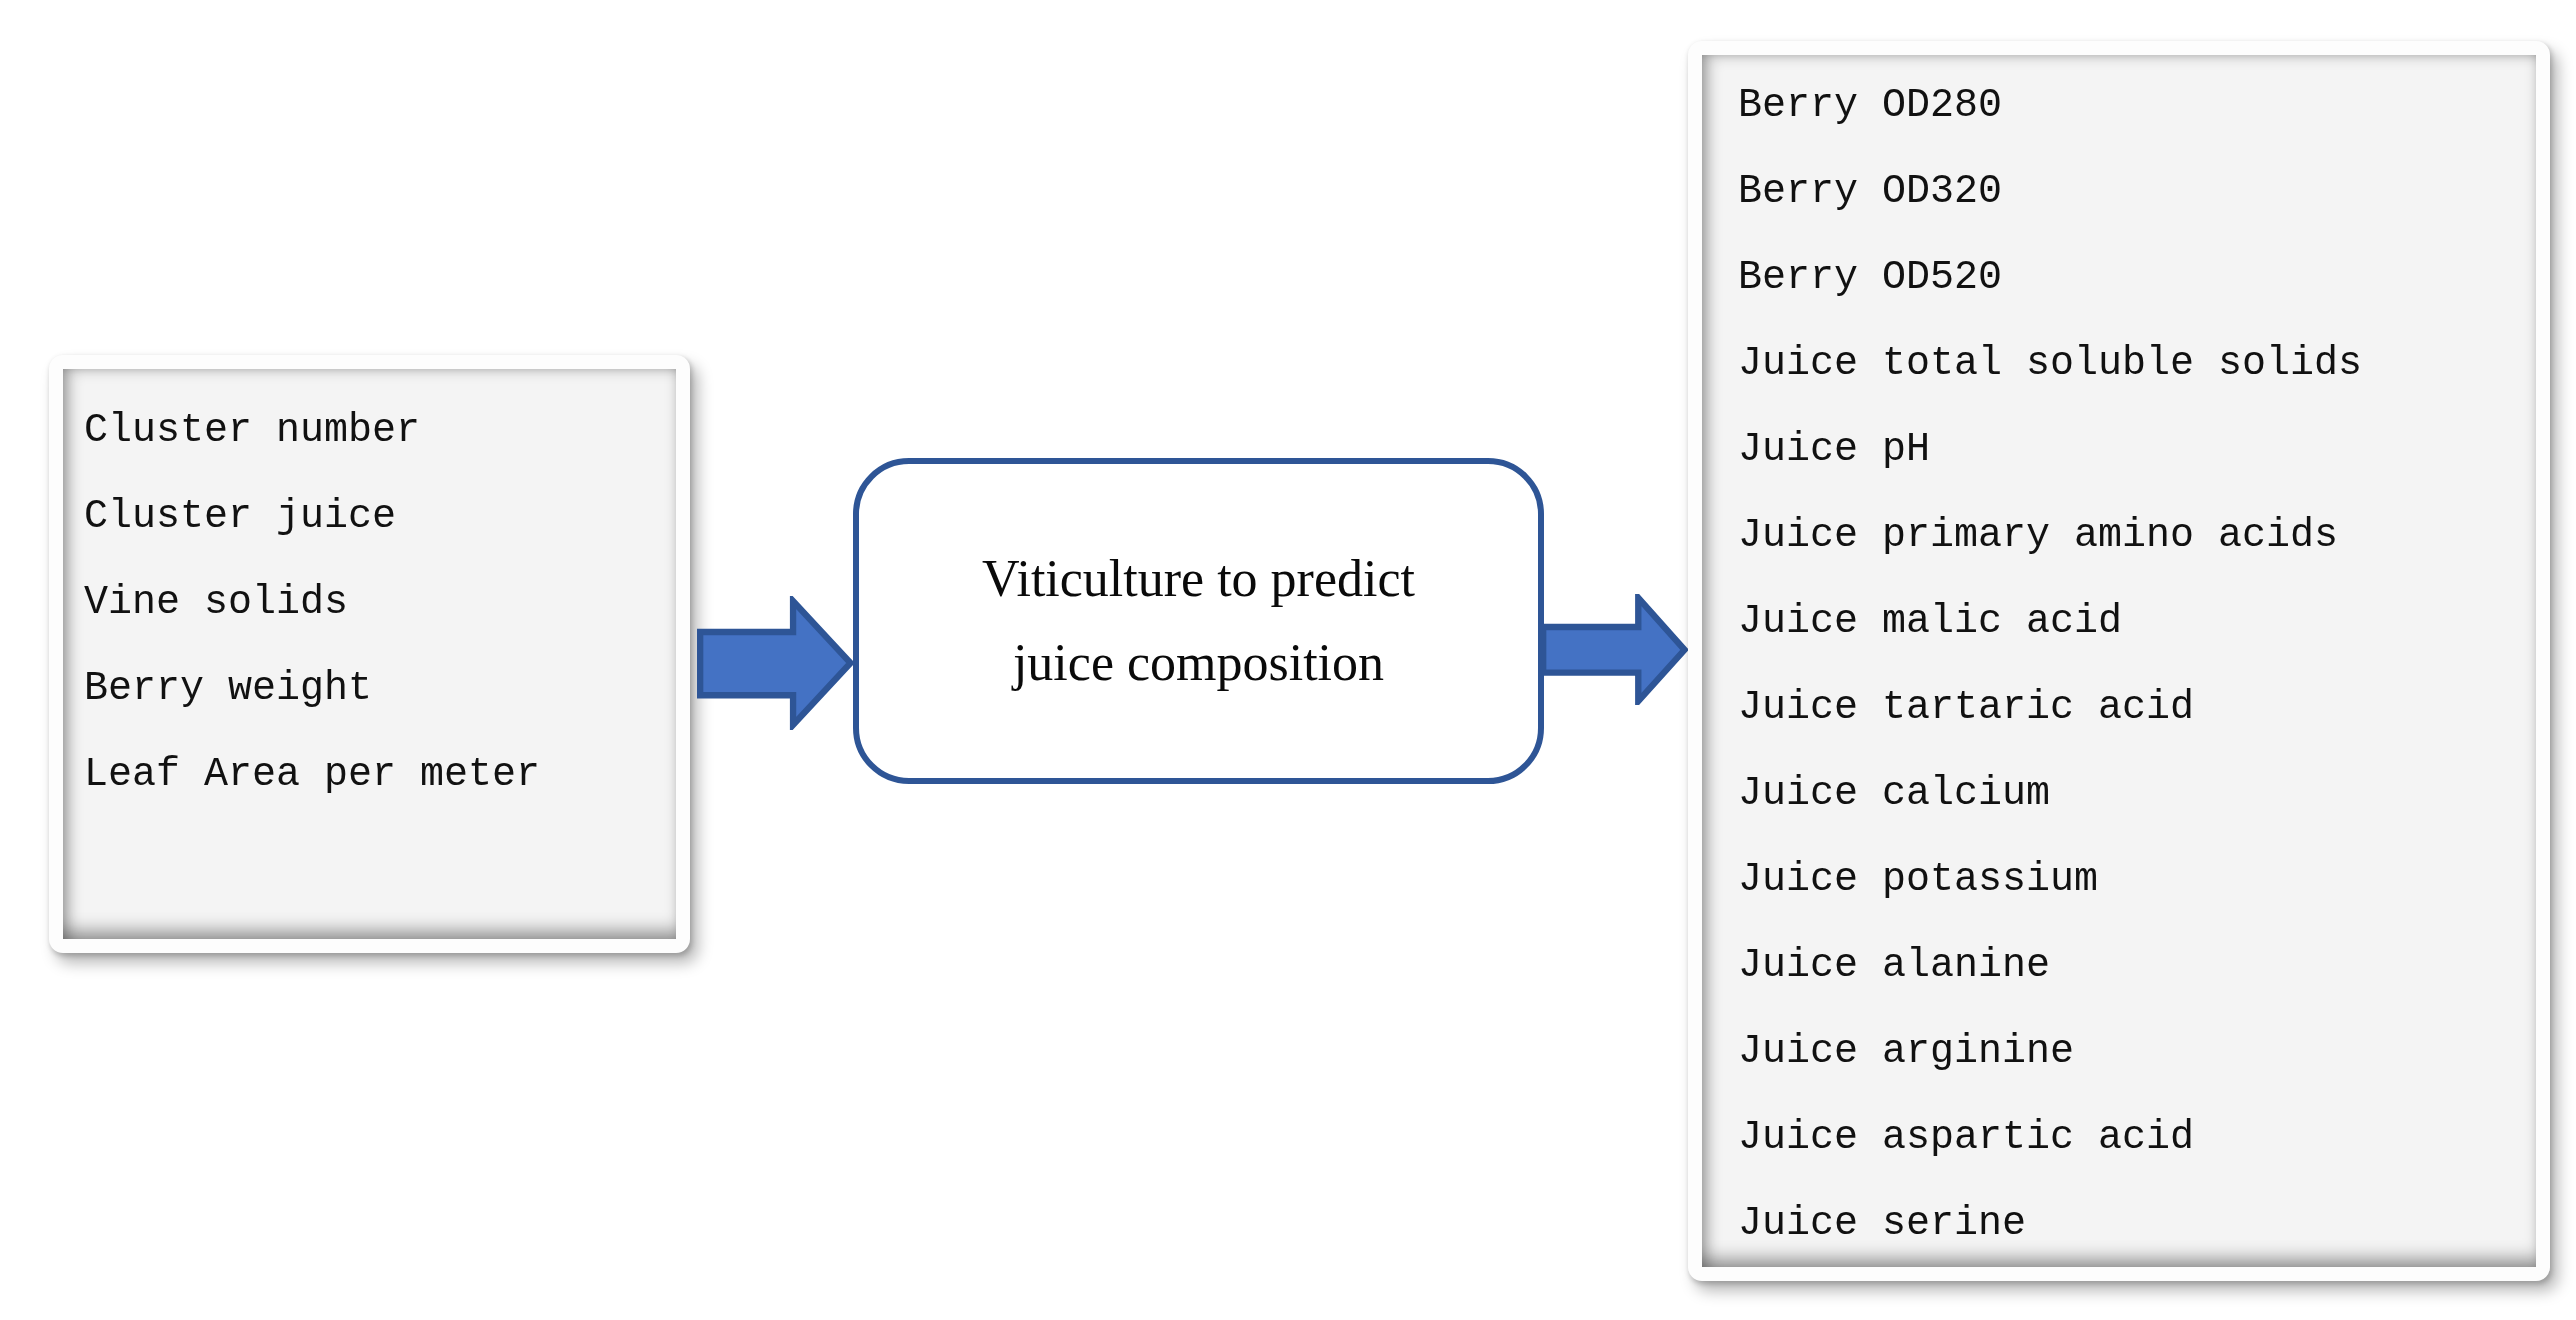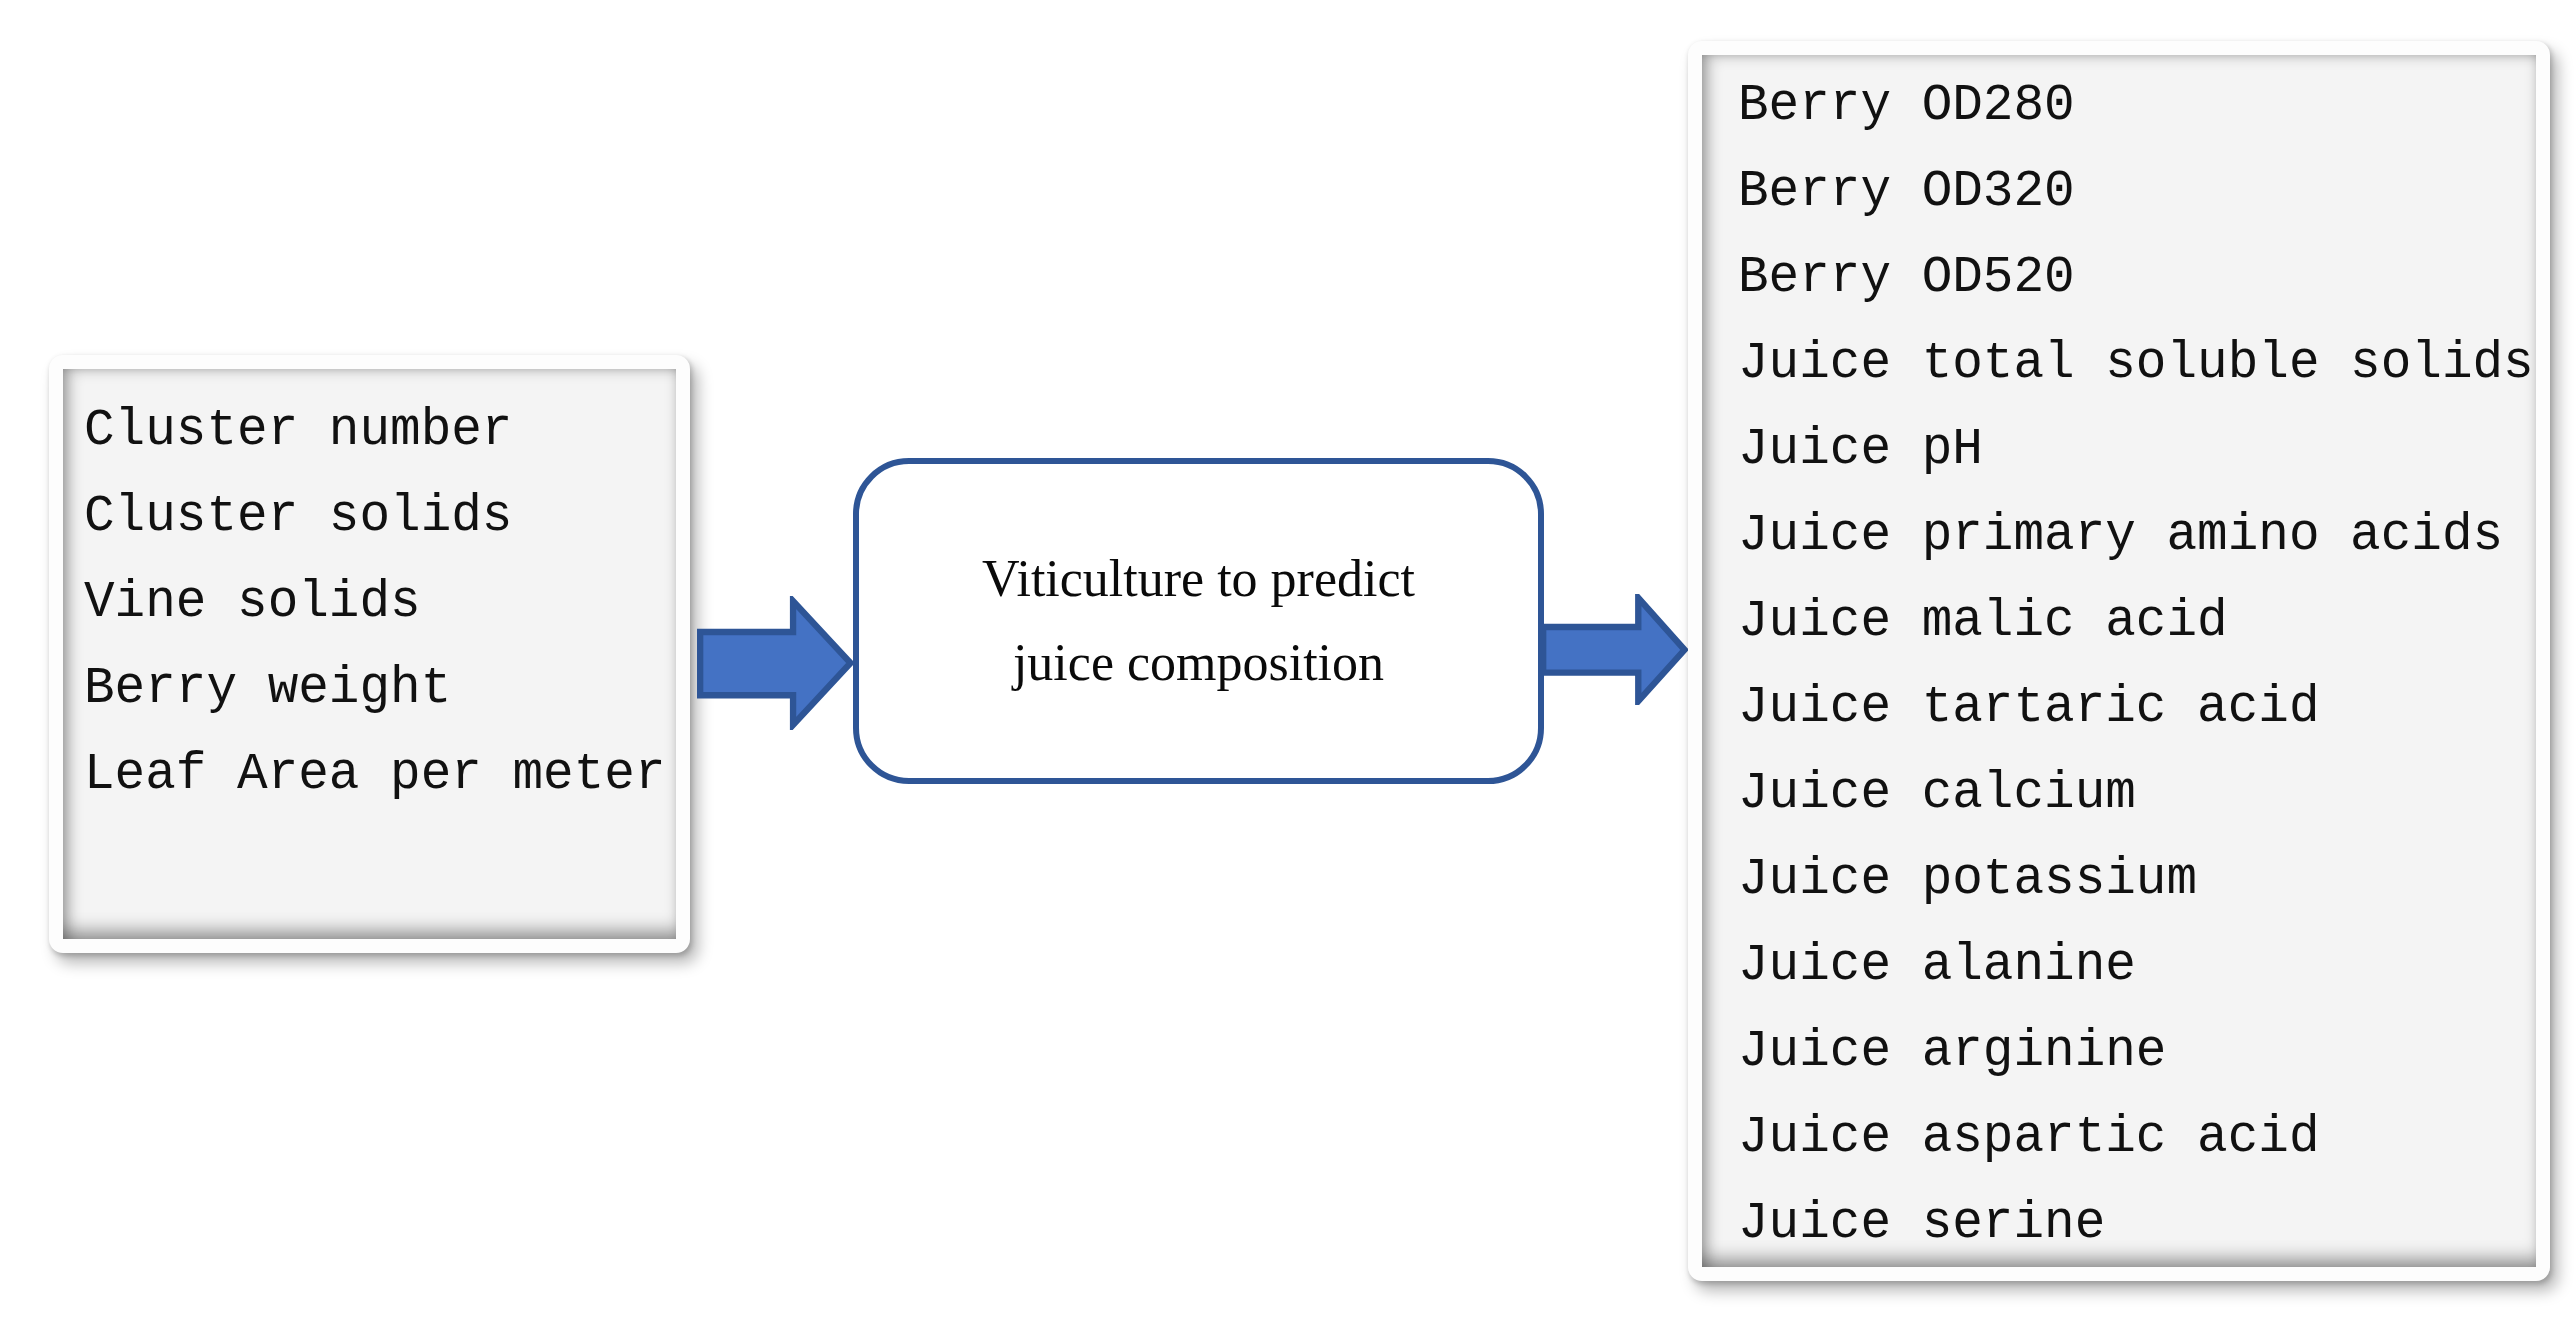--- a/index.html
+++ b/index.html
@@ -33,21 +33,21 @@
       inset 11.4px 5px 15px -6.3px rgba(0,0,0,0.32),
       inset 0 -15px 18px -7.6px rgba(0,0,0,0.42),
       inset -5px 0 9px -6.3px rgba(0,0,0,0.12),
       inset 0 6.3px 6.3px -5px rgba(0,0,0,0.08);
   }
   .left-panel  { left: 49px;  top: 355px; width: 641px; height: 598px; }
   .right-panel { left: 1688px; top: 41px; width: 862px; height: 1240px; }
 
   .mono-list {
     font-family: "Liberation Mono", "DejaVu Sans Mono", monospace;
-    font-size: 51px;
+    font-size: 40px;
     color: #111111;
     white-space: pre;
   }
   .left-panel  .mono-list { padding: 19px 0 0 21px; }
   .left-panel  .mono-list > div { line-height: 86px; height: 86px; }
   .right-panel .mono-list { padding: 7.6px 0 0 36px; }
   .right-panel .mono-list > div { line-height: 86px; height: 86px; }
 
   
   .model-box {
@@ -77,21 +77,21 @@
   .arrow-1 { left: 697px; top: 596px; width: 158px; height: 134px; }
   .arrow-2 { left: 1540px; top: 594px; width: 149px; height: 111px; }
 </style>
 </head>
 <body>
 
 <div class="canvas">
 
   <div class="panel left-panel">
     <div class="panel-inner">
-      <div class="mono-list"><div>Cluster number</div><div>Cluster solids</div><div>Vine solids</div><div>Berry weight</div><div>Leaf Area per meter</div></div>
+      <div class="mono-list"><div>Cluster number</div><div>Cluster juice</div><div>Vine solids</div><div>Berry weight</div><div>Leaf Area per meter</div></div>
     </div>
   </div>
 
   <svg class="arrow arrow-1" viewBox="0 0 250 212">
     <polygon points="5,57 152,57 152,8 243,106 152,204 152,157 5,157" stroke-width="10" stroke-linejoin="miter" fill="#4472C4" stroke="#2E5596"></polygon>
   </svg>
 
   <div class="model-box">
     <div class="model-text">
         <div>Viticulture to predict</div>

